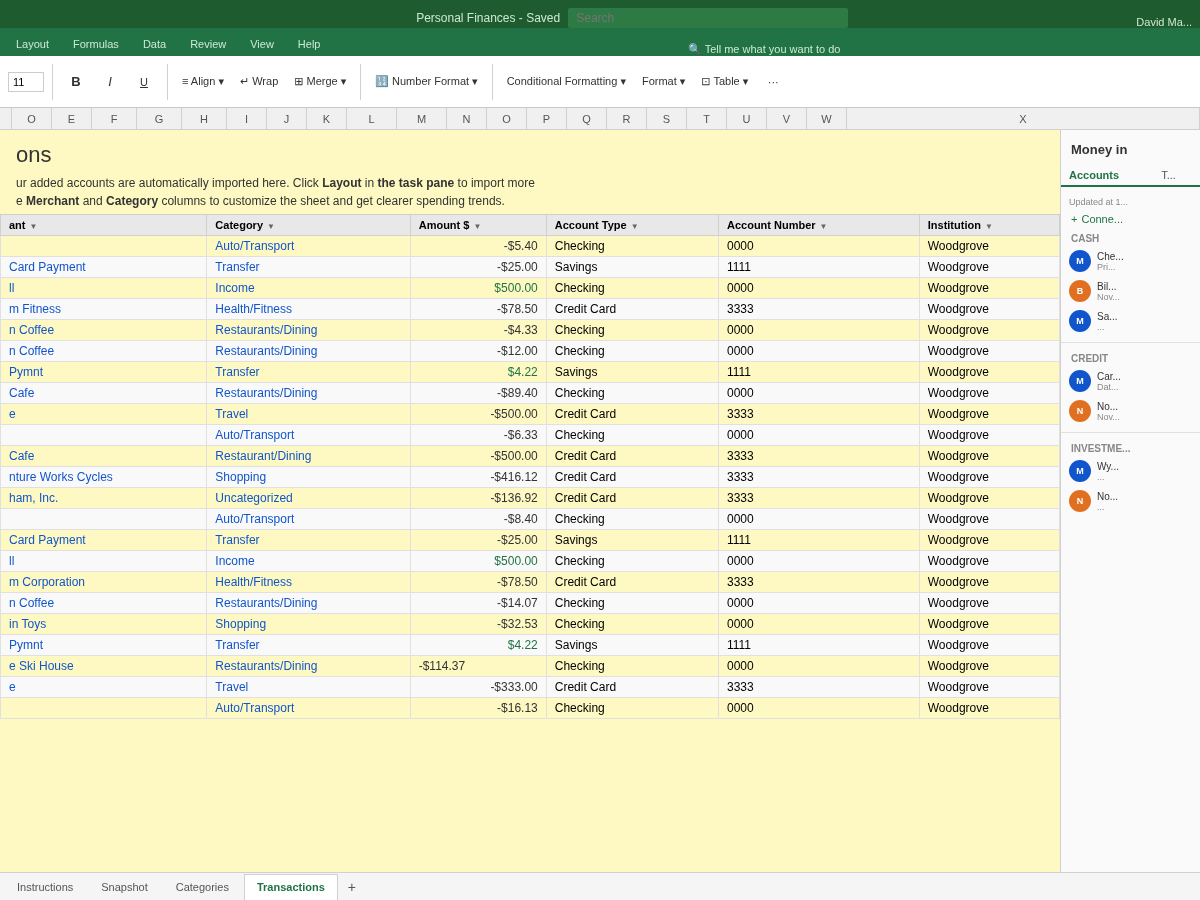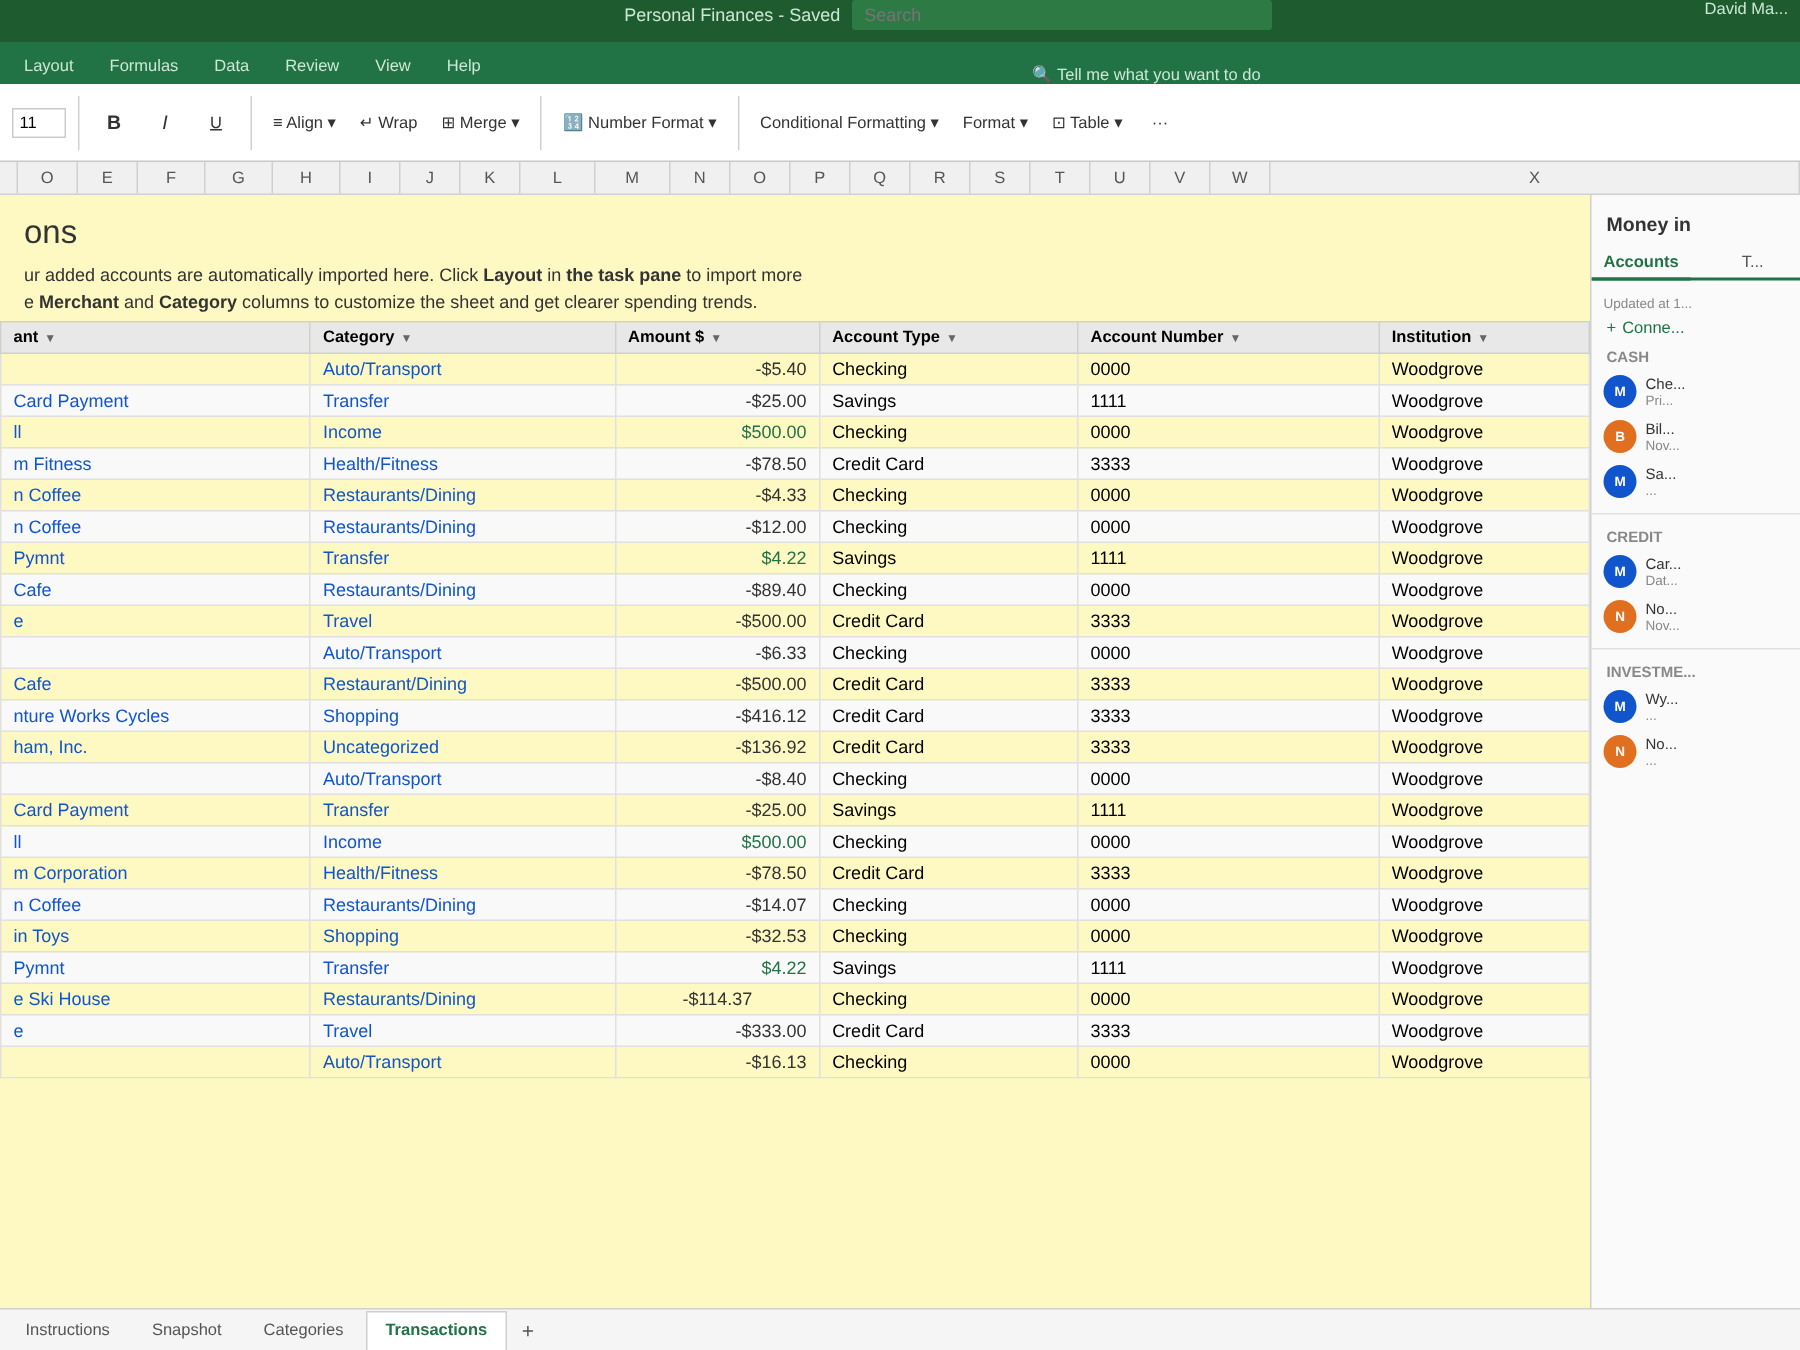--- a/index.html
+++ b/index.html
@@ -3,21 +3,21 @@
   <meta charset="utf-8">
   <style>
     * { box-sizing: border-box; margin: 0; padding: 0; }
     body { font-family: 'Segoe UI', Arial, sans-serif; font-size: 12px; background: #f0f0f0; overflow: hidden; width: 1200px; height: 900px; }
 
     
     .title-bar {
       background: #1e5c2f;
       height: 28px;
       display: flex;
-      align-items: flex-start;
+      align-items: flex-end;
       justify-content: space-between;
       padding: 0 8px;
       color: white;
     }
     .title-bar-center {
       display: flex;
       align-items: center;
       gap: 8px;
       flex: 1;
       justify-content: center;
@@ -529,21 +529,21 @@
       <td><a class="cat-link" href="#">Pymnt</a></td>
       <td><a class="cat-link" href="#">Transfer</a></td>
       <td style="text-align:right;" class="amount-pos">$4.22</td>
       <td>Savings</td>
       <td>1111</td>
       <td>Woodgrove</td>
     </tr>
             <tr>
       <td><a class="cat-link" href="#">e Ski House</a></td>
       <td><a class="cat-link" href="#">Restaurants/Dining</a></td>
-      <td style="text-align:center;" class="amount-neg">-$114.37</td>
+      <td style="text-align:left;" class="amount-neg">-$114.37</td>
       <td>Checking</td>
       <td>0000</td>
       <td>Woodgrove</td>
     </tr>
             <tr>
       <td><a class="cat-link" href="#">e</a></td>
       <td><a class="cat-link" href="#">Travel</a></td>
       <td style="text-align:right;" class="amount-neg">-$333.00</td>
       <td>Credit Card</td>
       <td>3333</td>

